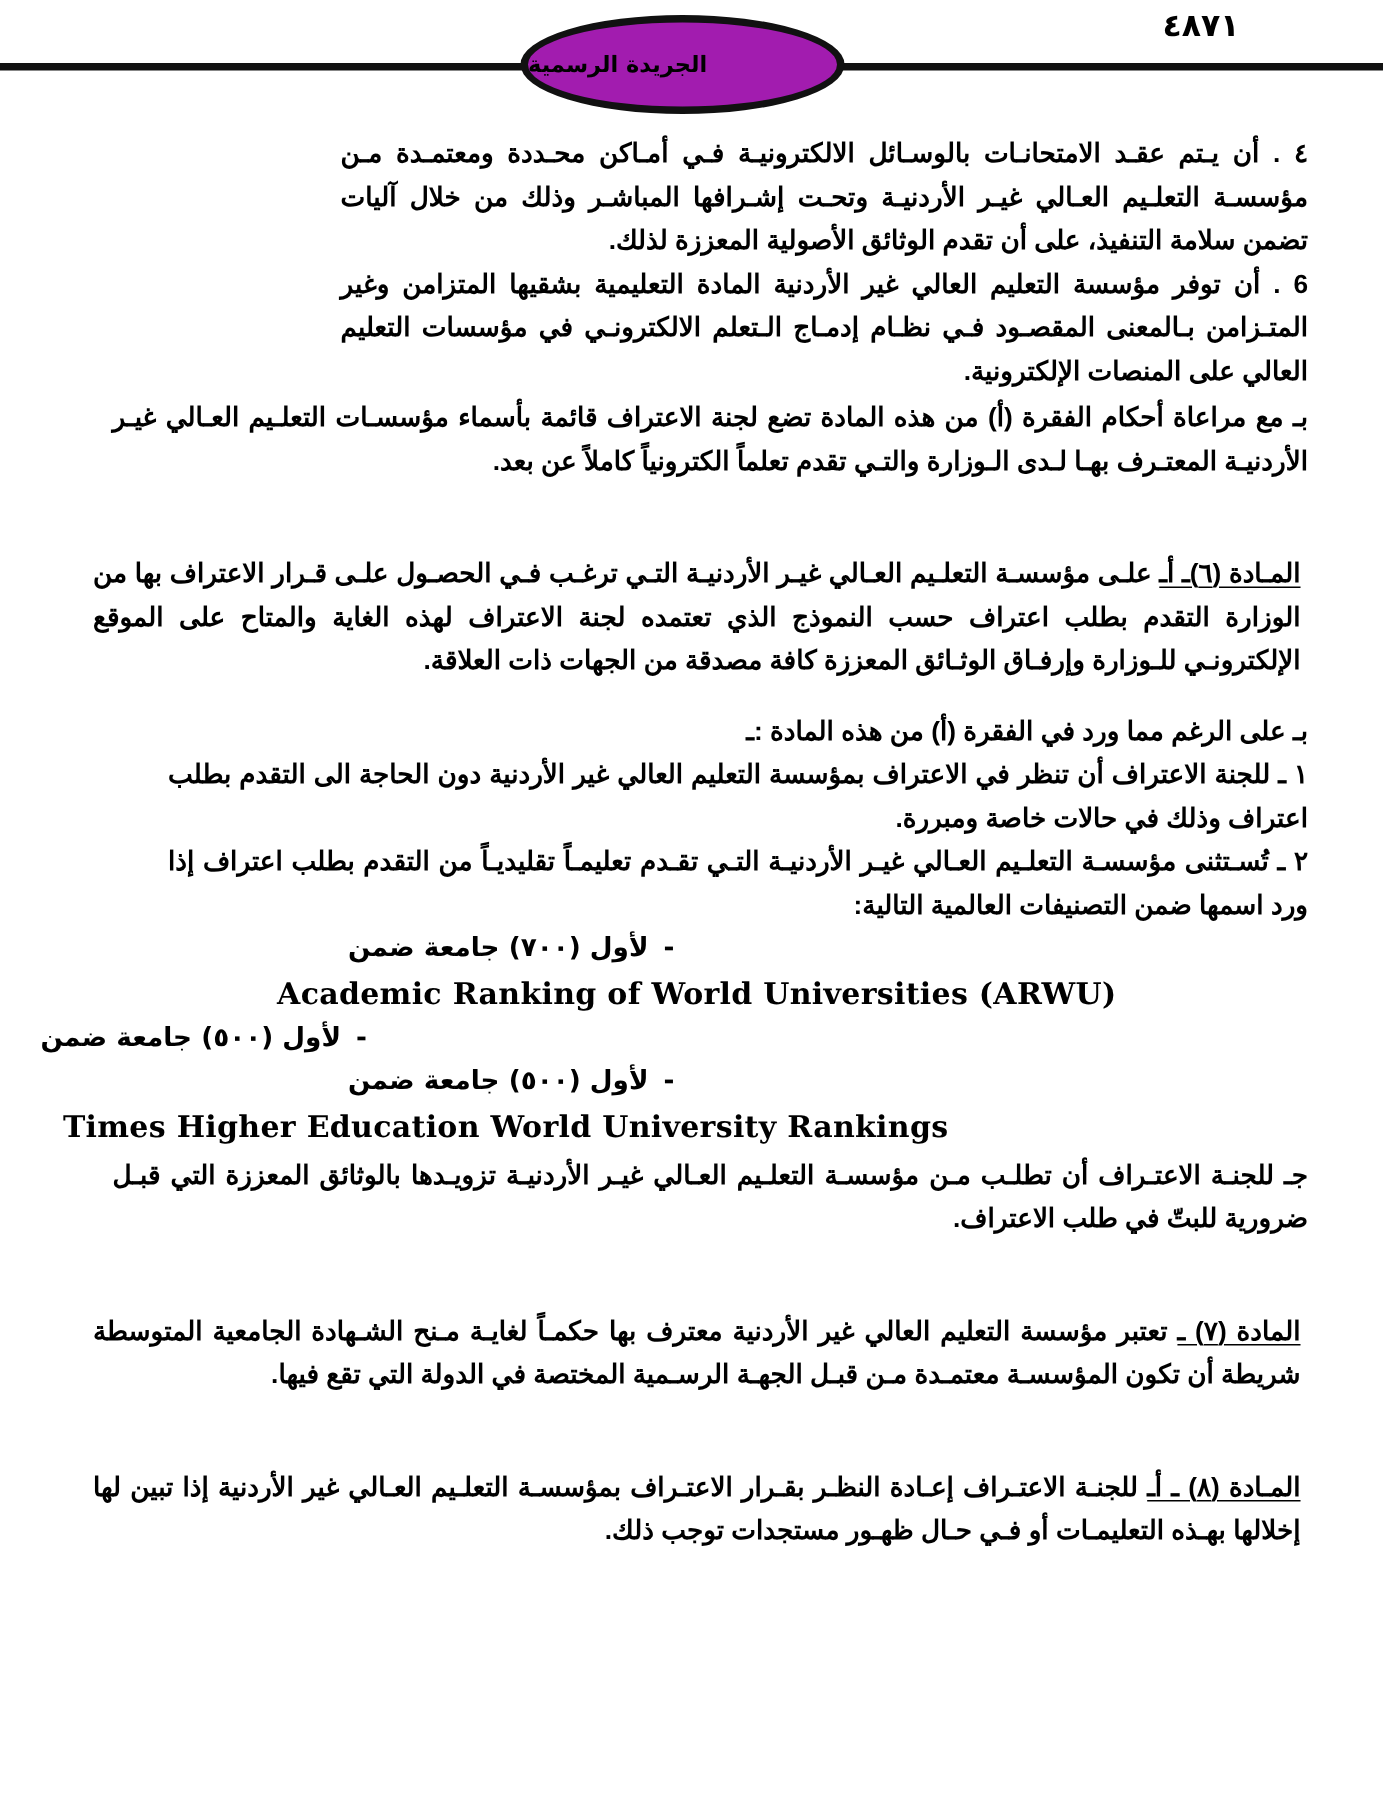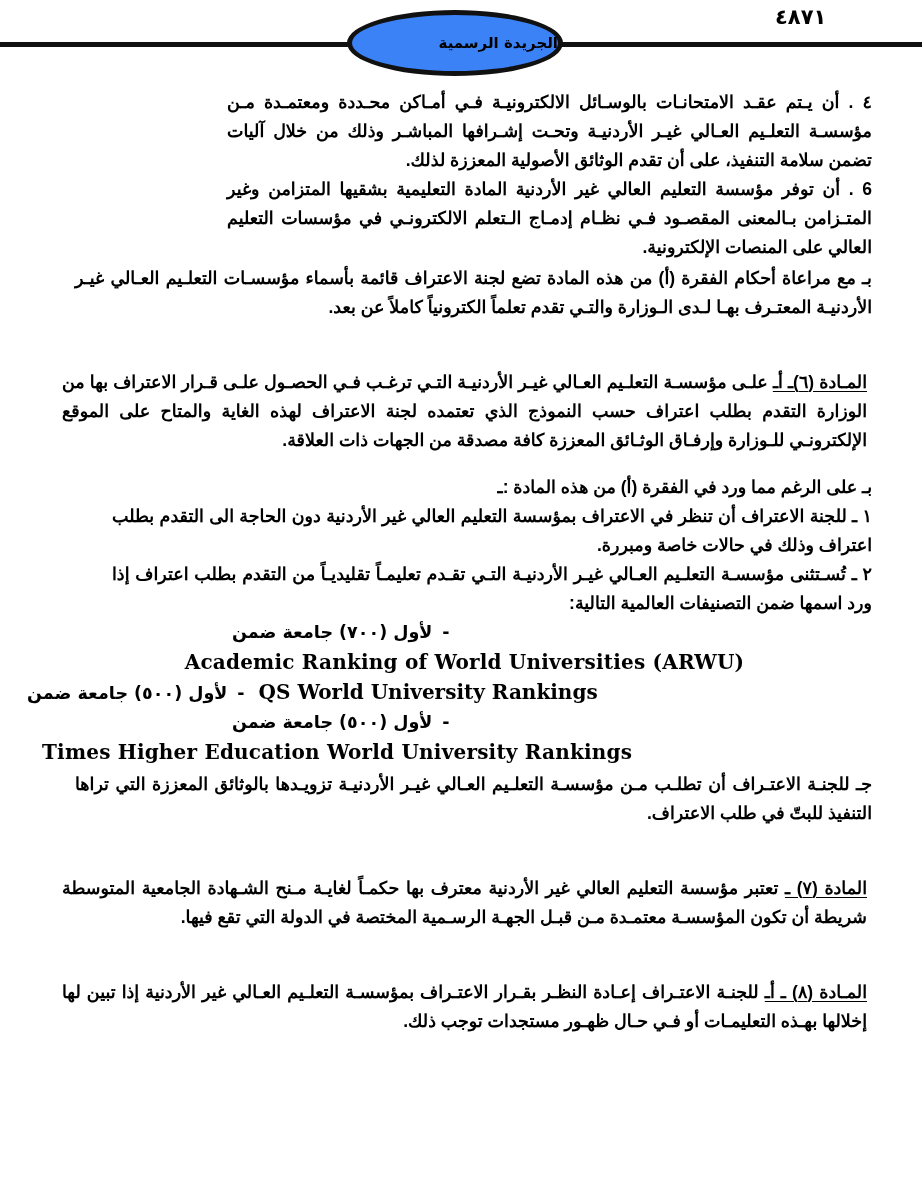--- a/index.html
+++ b/index.html
@@ -42,24 +42,24 @@
     background: #111111;
   }
   #header-badge {
     position: absolute;
     top: 10px;
     left: 347px;
     width: 216px;
     height: 66px;
     border: 5px solid #111111;
     border-radius: 50%;
-    background: #3b82f6;
+    background: #a21caf;
     display: flex;
     align-items: center;
-    justify-content: flex-start;
+    justify-content: flex-end;
     box-sizing: border-box;
   }
   #header-badge-label {
     font-family: "DejaVu Sans", "Liberation Sans", sans-serif;
     font-size: 15px;
     font-weight: 700;
     letter-spacing: 0.5px;
     direction: rtl;
   }
 
@@ -214,30 +214,29 @@
     <span class="dash">-</span>
     <span class="btxt">لأول (٧٠٠) جامعة ضمن</span>
   </div>
   <div class="latin-line">Academic Ranking of World Universities (ARWU)</div>
 
   <div class="bullet-row with-latin">
     <span class="ar-part">
       <span class="dash">-</span>
       <span class="btxt">لأول (٥٠٠) جامعة ضمن</span>
     </span>
-    <span class="latin">QS World University Rankings</span>
   </div>
 
   <div class="bullet-row">
     <span class="dash">-</span>
     <span class="btxt">لأول (٥٠٠) جامعة ضمن</span>
   </div>
   <div class="latin-line shift-left">Times Higher Education World University Rankings</div>
 
-  <p class="blk clause">جـ  للجنـة الاعتـراف أن تطلـب مـن مؤسسـة التعلـيم العـالي غيـر الأردنيـة تزويـدها بالوثائق المعززة التي تراها التنفيذ للبتّ في طلب الاعتراف.</p>
+  <p class="blk clause">جـ  للجنـة الاعتـراف أن تطلـب مـن مؤسسـة التعلـيم العـالي غيـر الأردنيـة تزويـدها بالوثائق المعززة التي قبـل ضرورية للبتّ في طلب الاعتراف.</p>
 
   <div class="gap-lg"></div>
 
   <p class="blk article"><u class="art-label">المادة (٧) ـ</u><span> تعتبر مؤسسة التعليم العالي غير الأردنية معترف بها حكمـاً لغايـة مـنح الشـهادة الجامعية المتوسطة شريطة أن تكون المؤسسـة معتمـدة مـن قبـل الجهـة الرسـمية المختصة في الدولة التي تقع فيها.</span></p>
 
   <div class="gap-lg"></div>
 
   <p class="blk article"><u class="art-label">المـادة (٨) ـ أـ</u><span> للجنـة الاعتـراف إعـادة النظـر بقـرار الاعتـراف بمؤسسـة التعلـيم العـالي غير الأردنية إذا تبين لها إخلالها بهـذه التعليمـات أو فـي حـال ظهـور مستجدات توجب ذلك.</span></p>
 
 </div>

